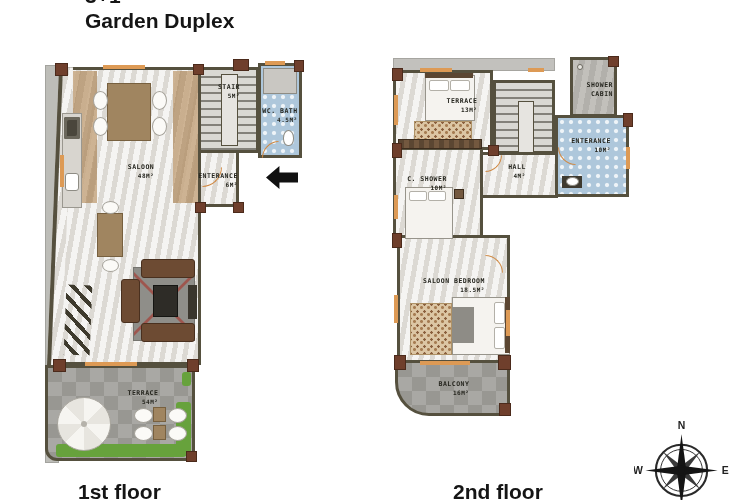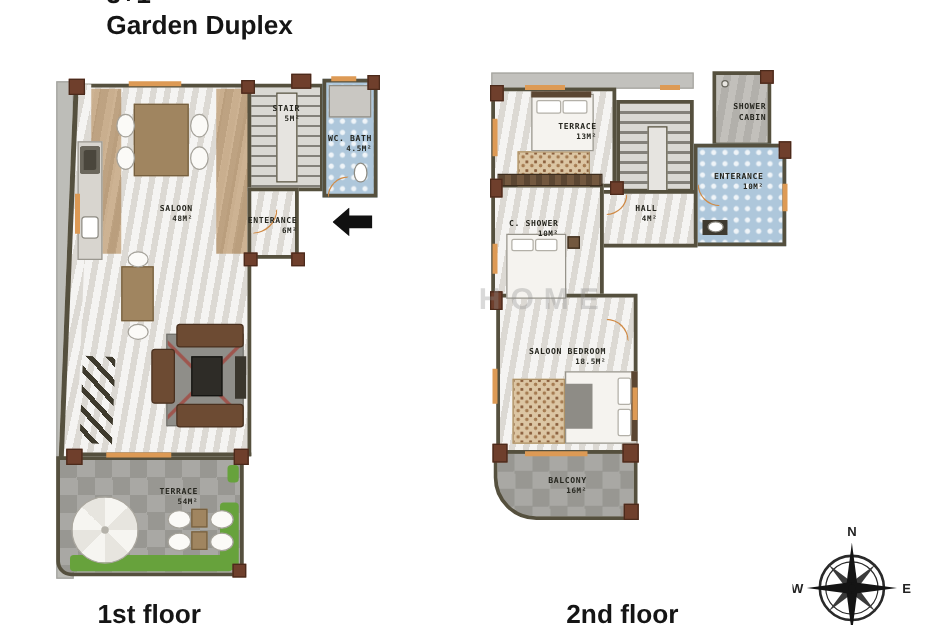--- a/index.html
+++ b/index.html
@@ -145,21 +145,20 @@
     </div>
     <div class="lbl" style="left:98px;top:334px;">
       <span>TERRACE</span>
       <span class="area">54M²</span>
     </div>
   </div>
 
   <div class="abs" style="left:266px;top:166px;width:32px;height:23px;background:#111;z-index:35;
        clip-path:polygon(0 50%,42% 0,42% 28%,100% 28%,100% 72%,42% 72%,42% 100%);"></div>
 
-  <div class="wmark" style="left:383px;top:228px;">HOME</div>
 
   <div class="plan" style="left:390px;top:55px;width:242px;height:365px;">
 
     <div class="abs" style="left:3px;top:3px;width:162px;height:13px;background:#c2c1bd;border:1px solid #a6a5a0;"></div>
 
     <div class="room" style="left:180px;top:2px;width:47px;height:60px;background:repeating-linear-gradient(100deg,#c2c0bb 0 6px,#b2b0ab 6px 12px);">
       <div class="abs" style="left:4px;top:4px;width:6px;height:6px;border:1px solid #6a685f;border-radius:50%;background:#e8e6e1;"></div>
     </div>
 
     <div class="room marble" style="left:3px;top:15px;width:100px;height:80px;"></div>

